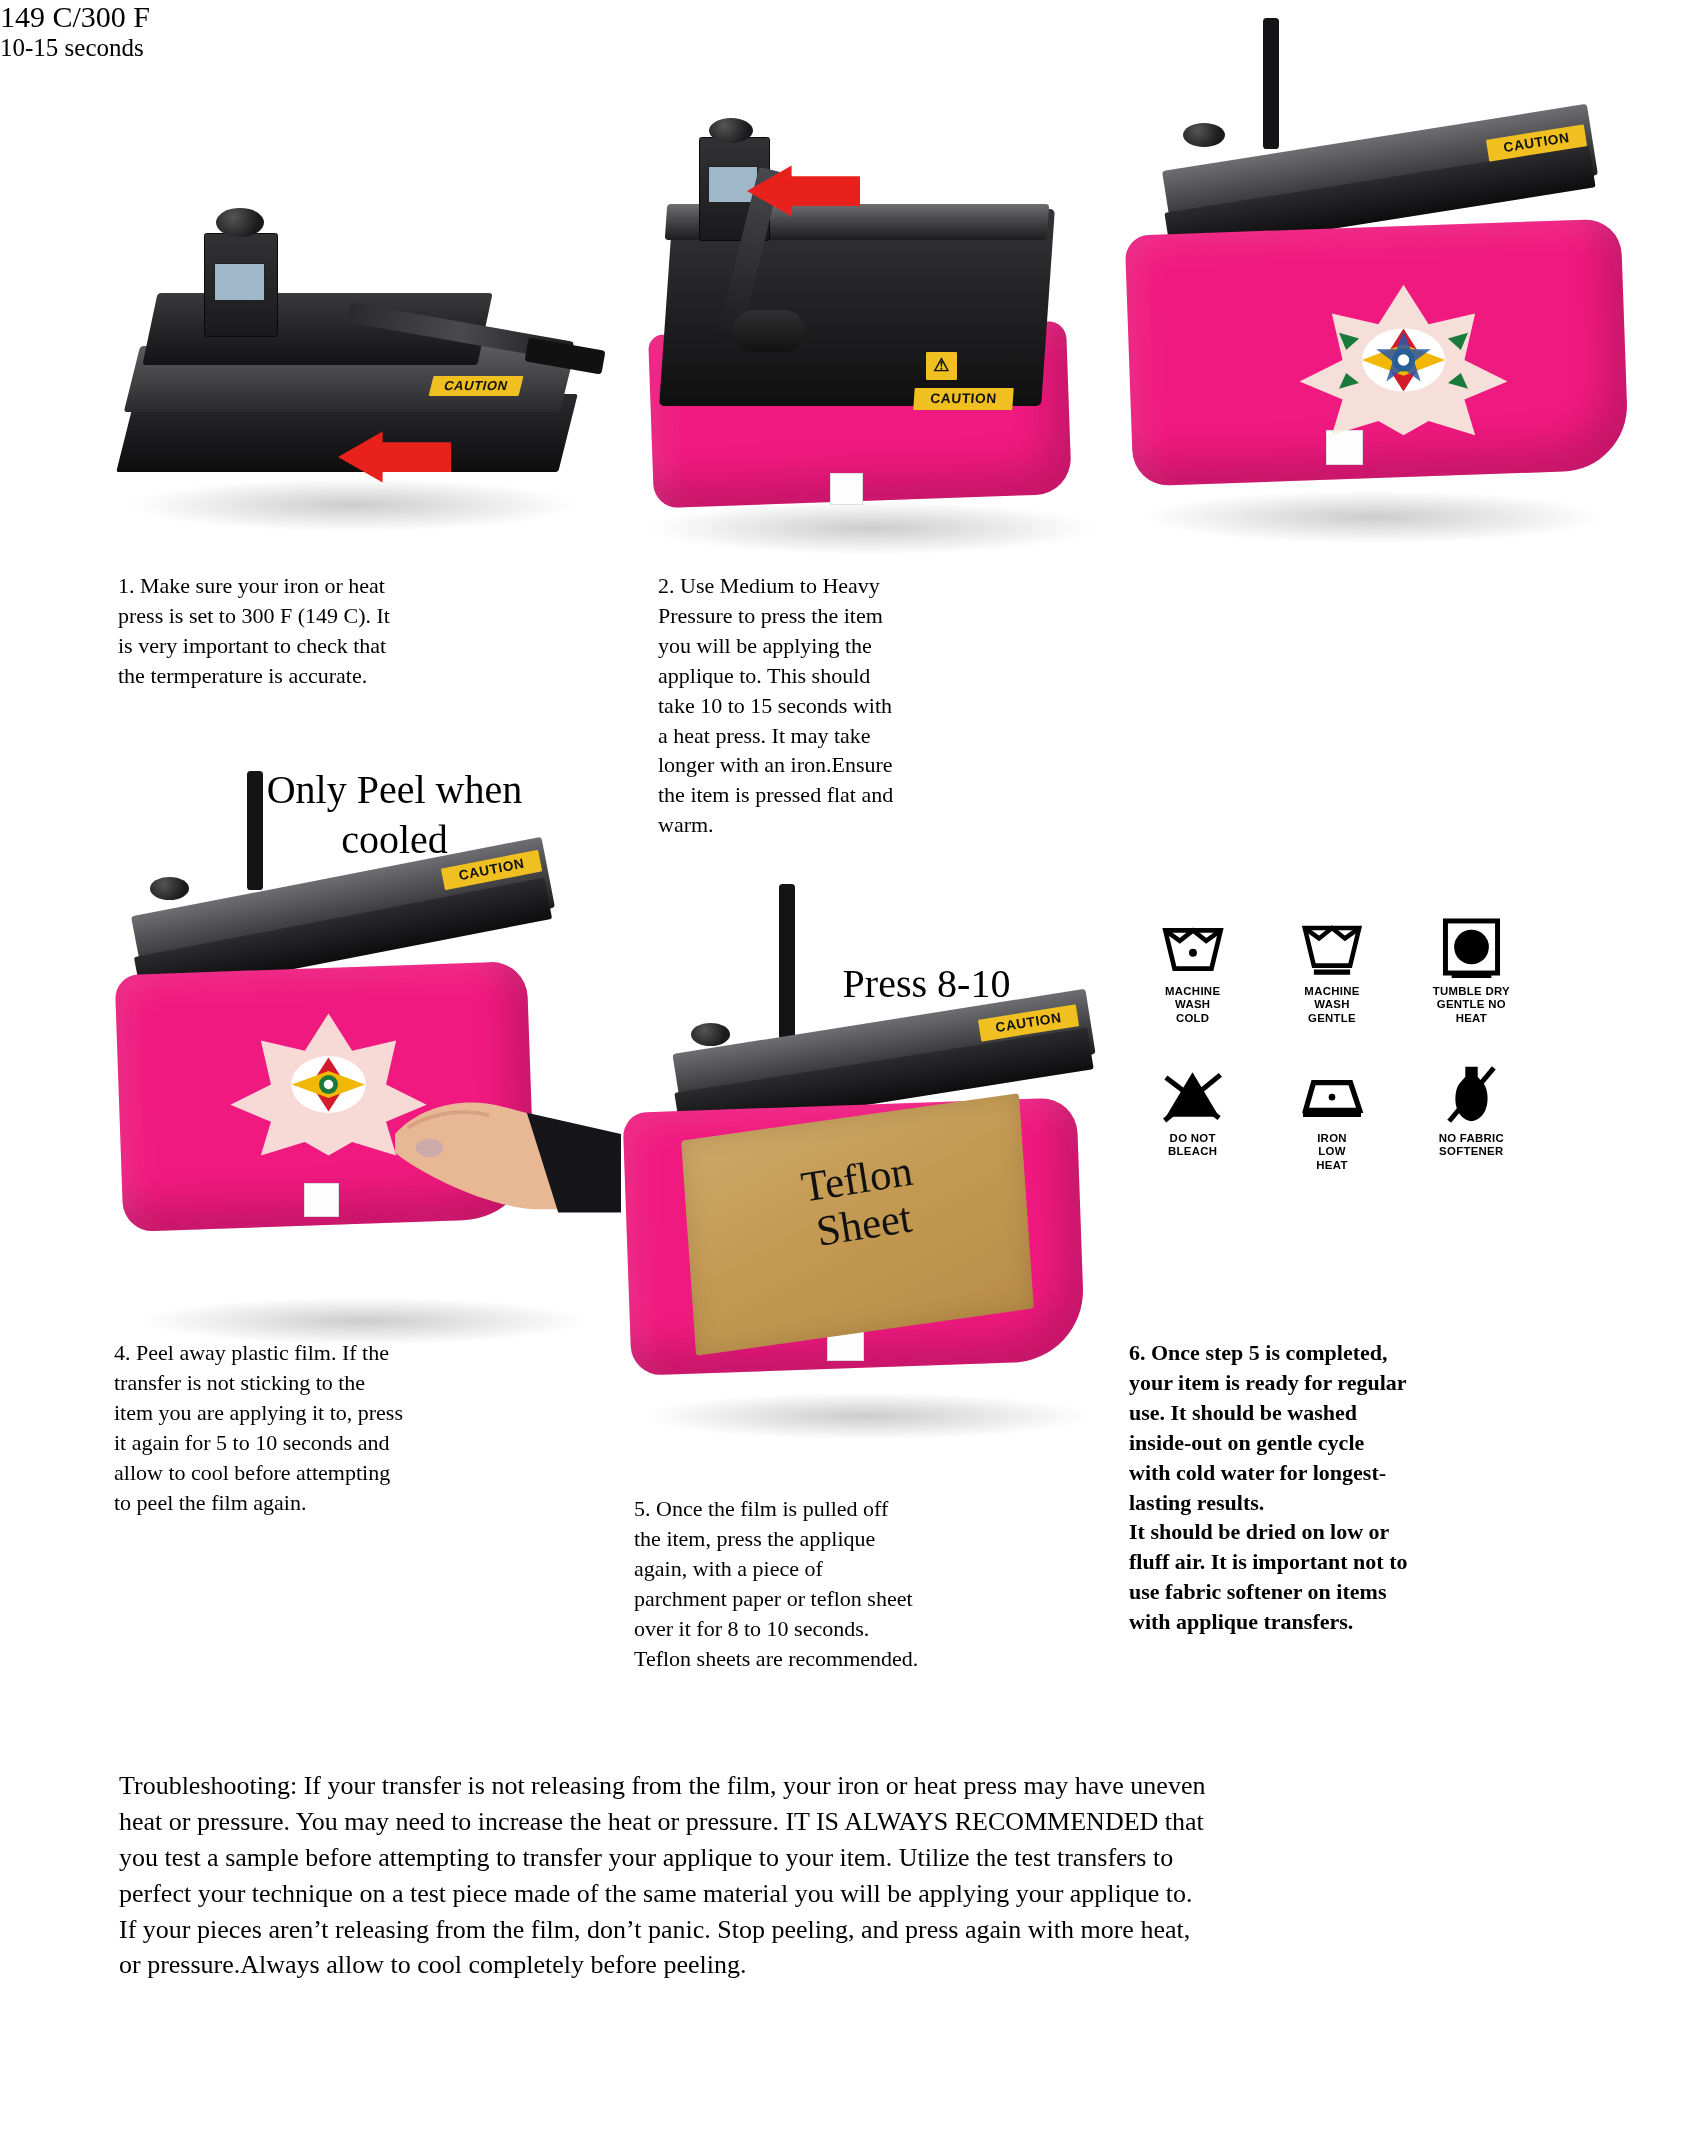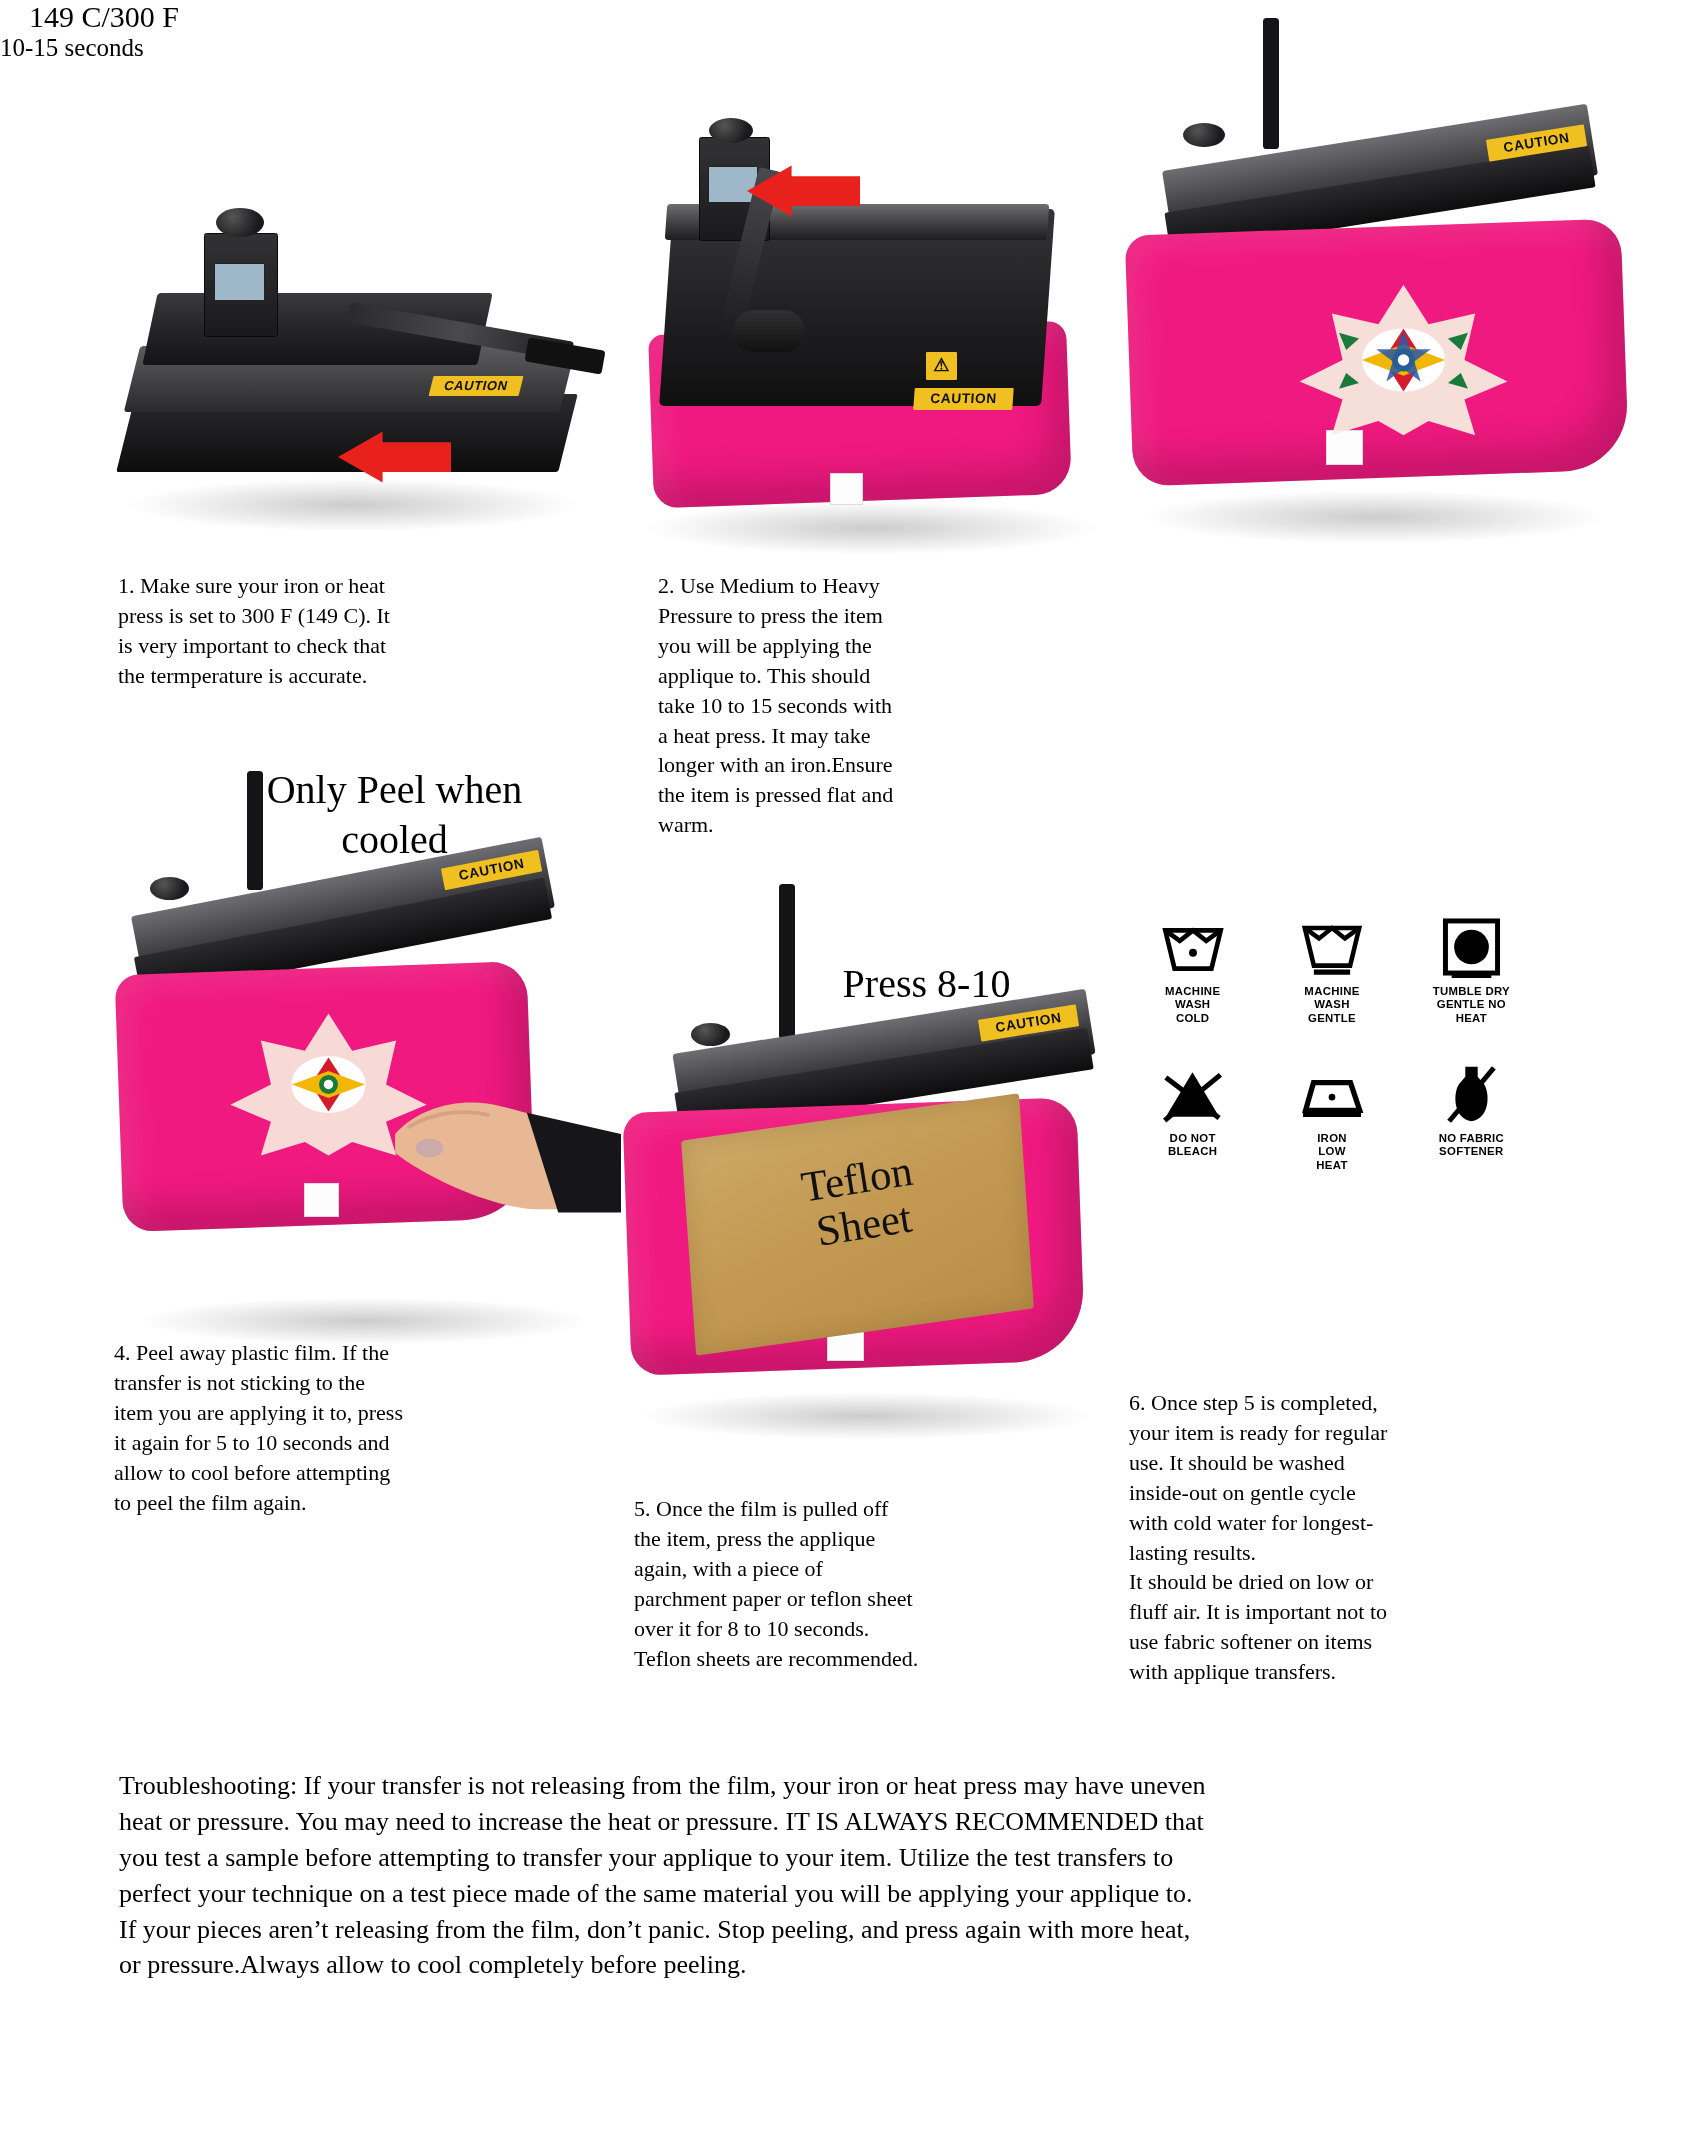--- a/index.html
+++ b/index.html
@@ -189,21 +189,21 @@
     <div class="ctrlscreen" style="left:100px; top:66px; width:49px; height:36px;"></div>
     <div class="knob" style="left:102px; top:10.8px; width:48px; height:29px;"></div>
 
     <div class="arm" style="left:233px; top:125px; width:227px; height:20.3px; transform:rotate(10deg);"></div>
     <div class="arm" style="left:412px; top:147px; width:78px; height:24px; transform:rotate(10deg); background:#111;"></div>
 
     <svg class="arrow-red" viewBox="0 0 200 90" style="left:221px; top:233px; width:119px; height:54px;">
       <polygon points="195,20 195,70 80,70 80,88 5,45 80,2 80,20" fill="#e8211c"></polygon>
     </svg>
   </div>
-  <div class="annot" style="left:323px; top:240px; font-size:30px;padding-left:29px;">149 C/300 F</div>
+  <div class="annot" style="left:323px; top:240px; font-size:30px;">149 C/300 F</div>
 
   <div class="press" style="left:633px; top:131px; width:472px; height:418px;">
     <div class="shadow-soft" style="left:12px; top:370px; width:454px; height:54px;"></div>
 
     <div class="shirt" style="left:18px; top:197px; width:418px; height:173px; border-radius:14.3px 18px 36px 24px; transform:rotate(-2deg);"></div>
     <div class="tag" style="left:197px; top:342px; width:31px; height:30px;"></div>
 
     <div class="base" style="left:33px; top:78px; width:382px; height:197px; border-radius:4.8px;
                 background:linear-gradient(180deg,#343436 0%,#232325 45%,#0f0f10 100%); transform:skewX(-4deg);"></div>
     <div class="platen light" style="left:33px; top:73px; width:382px; height:36px; transform:skewX(-4deg);"></div>
@@ -409,21 +409,21 @@
         <svg viewBox="0 0 80 100" width="55" height="62">
           <path d="M30,6 L50,6 L50,22 L60,34 C70,48 70,90 40,94 C10,90 10,48 20,34 L30,22 Z" fill="#000"></path>
           <line x1="4" y1="94" x2="76" y2="8" stroke="#000" stroke-width="8"></line>
         </svg>
       </div>
       <div class="care-text">NO FABRIC
 SOFTENER</div>
     </div>
   </div>
 
-  <div class="caption" style="position:absolute; left:1129px; top:1388px; width:418px;">6. Once step 5 is completed,
+  <div class="caption" style="position:absolute; left:1129px; top:1338px; width:418px;font-weight:bold;">6. Once step 5 is completed,
 your item is ready for regular
 use. It should be washed
 inside-out on gentle cycle
 with cold water for longest-
 lasting results.
 It should be dried on low or
 fluff air. It is important not to
 use fabric softener on items
 with applique transfers.</div>
 

